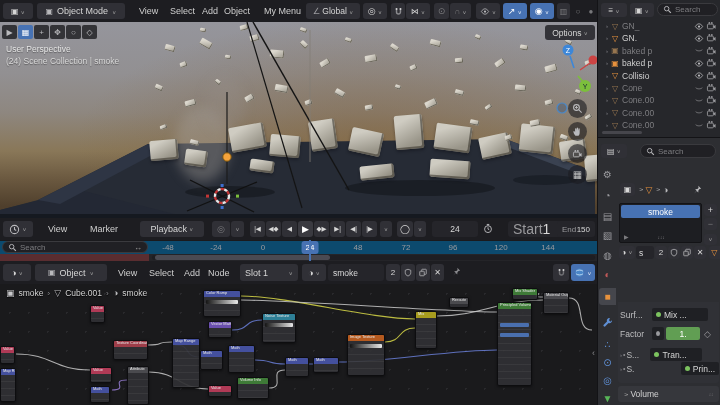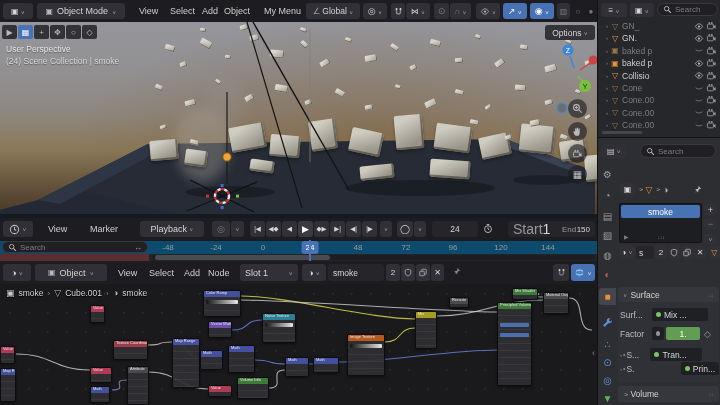--- a/index.html
+++ b/index.html
@@ -763,25 +763,20 @@
         <span class="btn" style="width:12px;height:13px;">
             <svg width="8" height="9" viewBox="0 0 16 16">
               <rect x="5.5" y="1.5" width="9" height="10" rx="1" fill="none" stroke="#b9b9bc" stroke-width="1.5"></rect>
               <rect x="1.5" y="5.5" width="9" height="9" rx="1" fill="#3a3a3f" stroke="#b9b9bc" stroke-width="1.5"></rect>
             </svg>
           </span>
         <span class="btn" style="width:12px;height:13px;font-size:8px;">✕</span>
         <span class="btn" style="width:17px;height:13px;margin-left:2px;color:#e8923d;font-size:8px;">▽<span class="chev">∨</span></span>
       </div>
 
-      <div class="panel" style="top:149px;height:15px;border-radius:3px 3px 0 0;">
-        <span class="chev">∨</span>
-          <span>Surface</span>
-          <span class="grip">᎓᎓</span>
-      </div>
       <div class="abs" style="left:20px;top:164px;width:101px;height:81px;background:#303136;border-radius:0 0 3px 3px;"></div>
       <div id="surface-rows">
           <div class="prow" style="left: 22px; top: 170px; width: 99px;">
             <span style="width: 32px; overflow: hidden; white-space: nowrap;">Surf...</span>
             <span class="valbtn" style="width: 56px;">
               <span class="dotg"></span>
               <span style="overflow:hidden;white-space:nowrap;">Mix ...</span>
             </span>
           </div>
           <div class="prow" style="left: 22px; top: 189px; width: 99px;">

